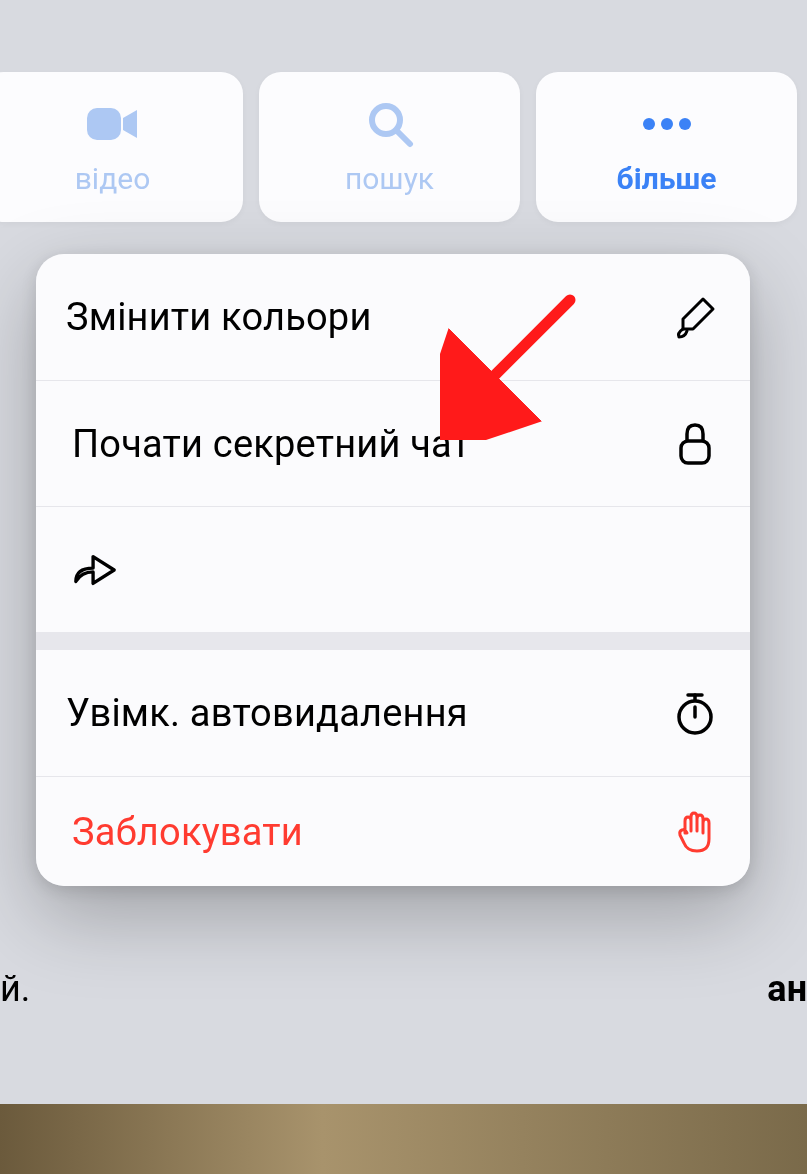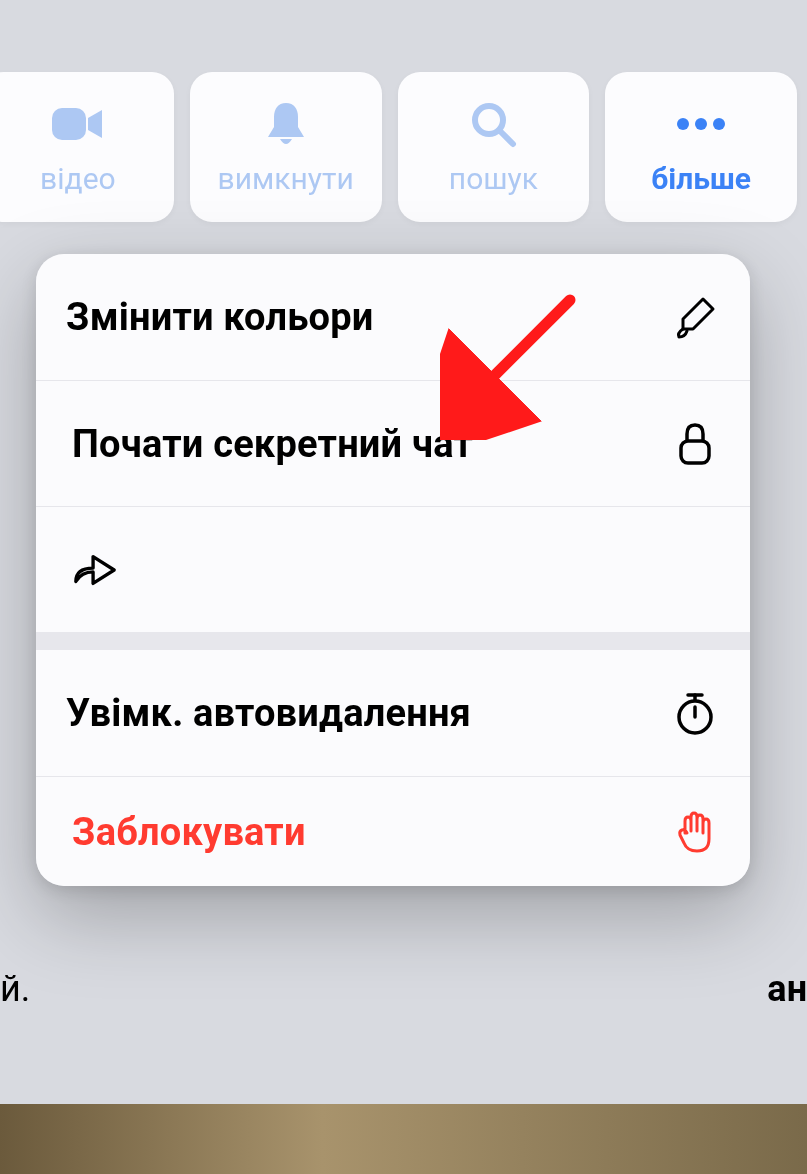--- a/index.html
+++ b/index.html
@@ -82,21 +82,20 @@
     }
     .menu-item {
       display: flex;
       align-items: center;
       justify-content: space-between;
       padding: 0 32px 0 30px;
       height: 126px;
       font-size: 38px;
       color: #000;
       letter-spacing: 0.2px;
-      font-weight: bold;
     }
     .menu-item + .menu-item {
       border-top: 1.5px solid #e6e6eb;
       padding-left: 36px;
     }
     .menu-item.danger { color: #ff3b30; }
     .menu-item.last {
       height: 110px;
     }
     .menu-icon {
@@ -119,29 +118,20 @@
 
 <div class="toolbar">
   <div class="toolbar-btn">
     <div class="icon-slot">
       <svg width="56" height="40" viewBox="0 0 56 40">
         <rect x="2" y="4" width="34" height="32" rx="10" fill="#adc8f3"></rect>
         <path d="M38 14 L52 6 L52 34 L38 26 Z" fill="#adc8f3"></path>
       </svg>
     </div>
     <div class="label">відео</div>
-  </div>
-  <div class="toolbar-btn">
-    <div class="icon-slot">
-      <svg width="44" height="50" viewBox="0 0 44 50">
-        <path d="M22 4 C14 4 10 10 10 18 L10 28 L4 38 L40 38 L34 28 L34 18 C34 10 30 4 22 4 Z" fill="#adc8f3"></path>
-        <path d="M16 40 Q22 50 28 40 Z" fill="#adc8f3"></path>
-      </svg>
-    </div>
-    <div class="label">вимкнути</div>
   </div>
   <div class="toolbar-btn">
     <div class="icon-slot">
       <svg width="48" height="48" viewBox="0 0 48 48">
         <circle cx="20" cy="20" r="14" fill="none" stroke="#adc8f3" stroke-width="6"></circle>
         <line x1="31" y1="31" x2="44" y2="44" stroke="#adc8f3" stroke-width="6" stroke-linecap="round"></line>
       </svg>
     </div>
     <div class="label">пошук</div>
   </div>

